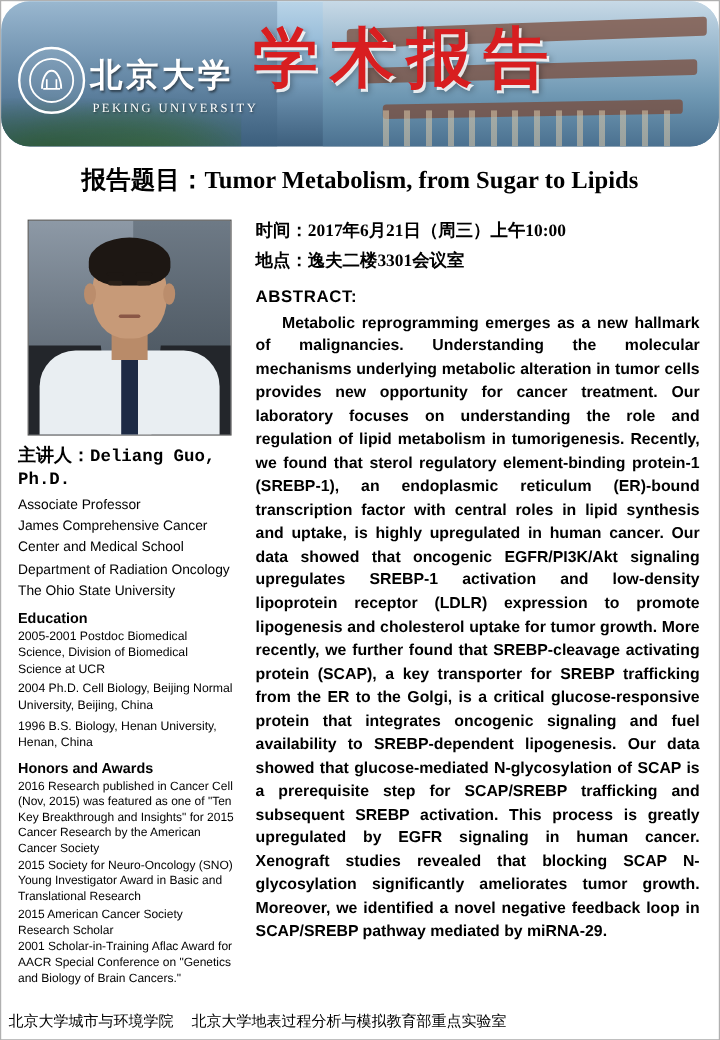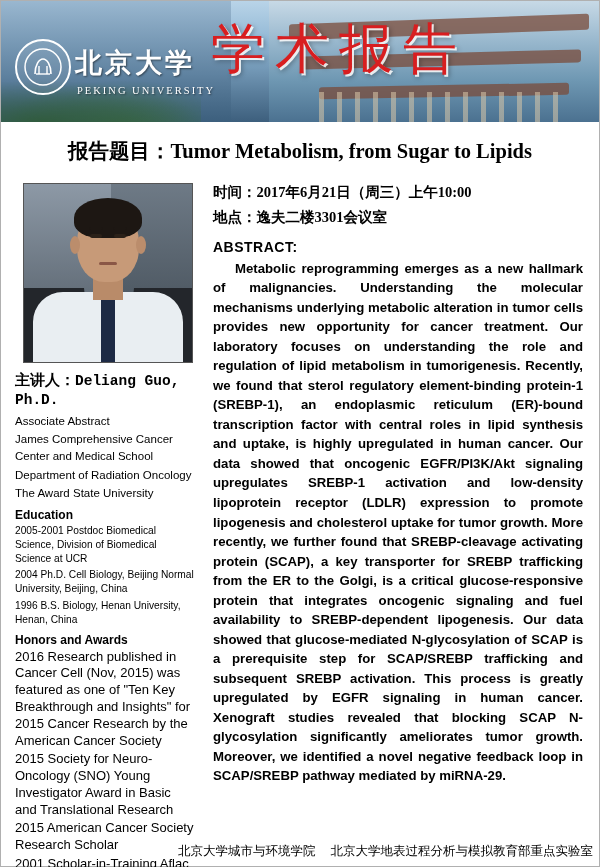--- a/index.html
+++ b/index.html
@@ -23,20 +23,21 @@
     background: #ffffff;
   }
 
   
   .banner {
     position: relative;
     width: 100%;
     height: 121px;
     overflow: hidden;
     background: linear-gradient(180deg, #b9d4e8 0%, #8fb6d4 35%, #5b7f9d 75%, #3d5f7d 100%);
+    border-radius: 24px;
   }
   .banner-bldg-left {
     position: absolute;
     left: 0; top: 0;
     width: 230px; height: 121px;
     background:
       linear-gradient(180deg, rgba(150,180,205,0.9) 0%, rgba(95,130,160,0.95) 60%, rgba(60,95,125,1) 100%);
   }
   .banner-bldg-right {
     position: absolute;
@@ -99,21 +100,21 @@
     font-size: 10.5px;
     color: #ffffff;
     letter-spacing: 2px;
     text-shadow: 1px 1px 2px rgba(0,0,0,0.5);
   }
   .banner-title {
     position: absolute;
     left: 210px; top: 12px;
     font-family: "Liberation Serif", serif;
     font-size: 54px;
-    font-weight: normal;
+    font-weight: bold;
     color: #d81e20;
     letter-spacing: 10px;
     text-shadow: 2px 2px 0 rgba(255,255,255,0.85), 3px 3px 5px rgba(0,0,0,0.35);
     white-space: nowrap;
   }
 
   
   .title-row {
     margin: 16px 0 6px 0;
     padding: 0 18px;
@@ -212,21 +213,21 @@
     font-size: 12px;
     font-weight: bold;
     margin: 6px 0 2px 0;
   }
   .edu-item {
     font-size: 10.2px;
     line-height: 1.35;
     margin-bottom: 3px;
   }
   .award-item {
-    font-size: 13px;
+    font-size: 10px;
     line-height: 1.3;
     margin-bottom: 1.5px;
   }
 
   .meta-line {
     font-size: 14.5px;
     font-weight: bold;
     margin: 6px 0 4px 2px;
     font-family: "Liberation Serif", serif;
   }
@@ -242,21 +243,21 @@
     line-height: 1.48;
     text-align: justify;
     text-justify: inter-word;
     margin: 0 2px 0 2px;
     text-indent: 22px;
   }
 
   .footer {
     position: absolute;
     left: 0; right: 0; bottom: 6px;
-    text-align: right;
+    text-align: left;
     font-size: 12.5px;
     font-family: "Liberation Serif", serif;
   }
   .footer span { margin: 0 6px; }
 </style>
 </head>
 <body>
 
 <div class="poster">
 
@@ -305,24 +306,24 @@
         <div class="p-brow-r"></div>
         <div class="p-eye-l"></div>
         <div class="p-eye-r"></div>
         <div class="p-mouth"></div>
       </div>
 
       <div class="speaker-line">
         <span>主讲人：</span><span class="speaker-name-en">Deliang Guo, Ph.D.</span>
       </div>
 
-      <div class="affil">Associate Abstract</div>
+      <div class="affil">Associate Professor</div>
       <div class="affil">James Comprehensive Cancer Center and Medical School</div>
       <div class="affil">Department of Radiation Oncology</div>
-      <div class="affil">The Award State University</div>
+      <div class="affil">The Ohio State University</div>
 
       <div class="sec-head">Education</div>
       <div class="edu-item">2005-2001 Postdoc Biomedical Science, Division of Biomedical Science at UCR</div>
       <div class="edu-item">2004 Ph.D. Cell Biology, Beijing Normal University, Beijing, China</div>
       <div class="edu-item">1996 B.S. Biology, Henan University, Henan, China</div>
 
       <div class="sec-head">Honors and Awards</div>
       <div class="award-item">2016 Research published in Cancer Cell (Nov, 2015) was featured as one of "Ten Key Breakthrough and Insights" for 2015 Cancer Research by the American Cancer Society</div>
       <div class="award-item">2015 Society for Neuro-Oncology (SNO) Young Investigator Award in Basic and Translational Research</div>
       <div class="award-item">2015 American Cancer Society Research Scholar</div>

